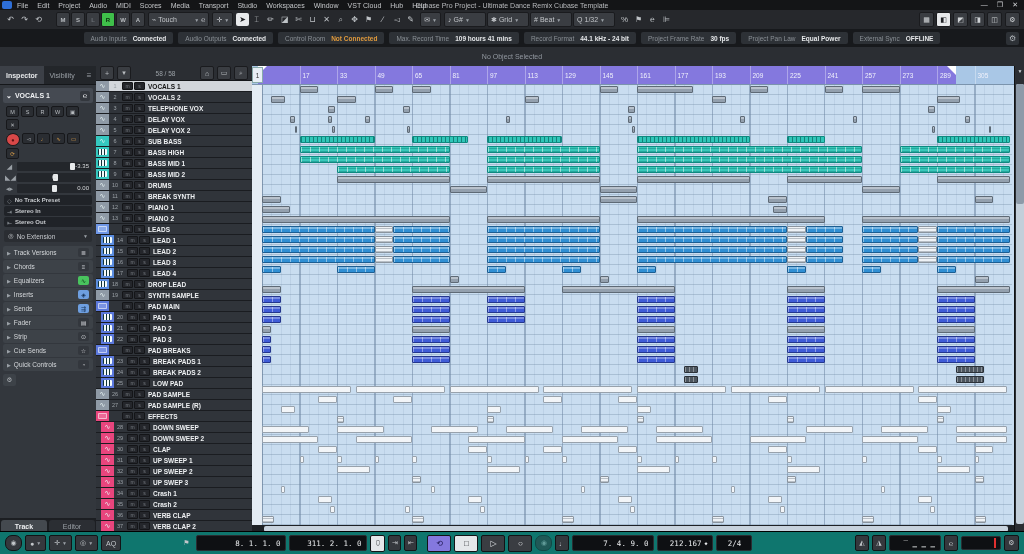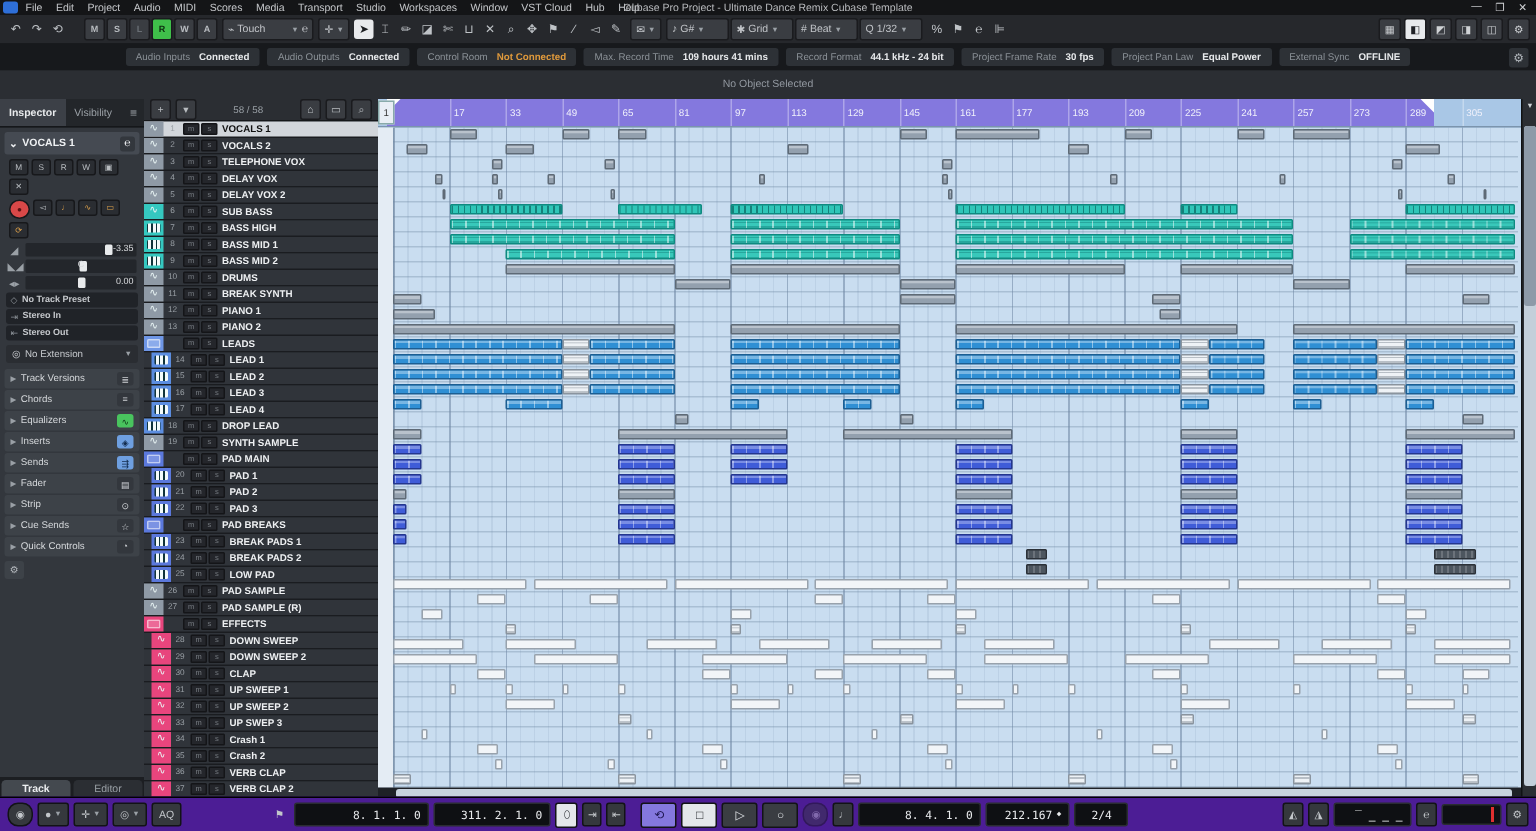--- a/index.html
+++ b/index.html
@@ -110,21 +110,21 @@
   .ec-dark{background:#4d565f;border:1px solid #2b3138;background-image:repeating-linear-gradient(90deg,rgba(255,255,255,.35) 0 1px,transparent 1px 4px)}
   .ec-white{background:#f2f5f8;border:1px solid #98a2ac}
   .ec-w{background:#eef2f6;border:1px solid #8a949e;background-image:repeating-linear-gradient(0deg,rgba(130,140,150,.5) 0 1px,transparent 1px 3px)}
   .hscroll{height:8px;background:#1e2126;position:relative}
   .hs-handle{position:absolute;left:12px;right:6px;top:1px;bottom:1px;background:#c7d2dd;border-radius:2px}
   .vscroll{left:1014px;top:0;width:10px;height:466px;background:#2b2e33;border-left:1px solid #101214}
   .vs-track{position:absolute;top:18px;bottom:8px;left:1px;right:1px;background:#c3cfda;border-radius:2px}
   .vs-handle{position:absolute;top:0;left:0;right:0;height:120px;background:#8d9aa8;border-radius:2px}
   .vs-btn{position:absolute;top:2px;left:0;right:0;text-align:center;font-size:5px;color:#cfd3d7}
   
-  .transport{bottom:0;left:0;right:0;height:22px;background:#4c1d95;border-top:1px solid #000;display:flex;align-items:center;gap:3px;padding:0 5px;font-size:7px}
+  .transport{bottom:0;left:0;right:0;height:22px;background:#0f766e;border-top:1px solid #000;display:flex;align-items:center;gap:3px;padding:0 5px;font-size:7px}
   .tpbtn{height:14px;background:#35383d;border:1px solid #121316;border-radius:2px;display:flex;align-items:center;justify-content:center;padding:0 4px;gap:2px;color:#c2c6ca}
   .tpbtn.round{border-radius:7px;width:15px;padding:0}
   .tpbtn .car{font-size:5px;color:#9aa0a6}
   .disp{height:14px;background:#0e1013;border:1px solid #2a2d32;border-radius:2px;display:flex;align-items:center;justify-content:flex-end;padding:0 5px;color:#e8eaec;font-family:"DejaVu Sans Mono",monospace;font-size:7.5px;min-width:62px}
   .tbtn2{width:22px;height:15px;background:#3a3d42;border:1px solid #121316;border-radius:2px;display:flex;align-items:center;justify-content:center;color:#dfe2e5;font-size:8px}
   .tbtn2.cyc{background:#8478de;color:#1d1650}
   .tbtn2.lit{background:#e4e7ea;color:#25282c}
   .meter{width:38px;height:12px;background:#0e1013;border:1px solid #2a2d32;border-radius:2px;position:relative}
   .meter .clip{position:absolute;right:4px;top:1px;bottom:1px;width:2px;background:#e03030}
   .mono{font-family:"DejaVu Sans Mono",monospace}
@@ -1223,21 +1223,21 @@
   <span class="tbtn2 lit" style="width:13px;font-size:7px">⬯</span>
   <span class="tpbtn" style="width:11px;padding:0">⇥</span>
   <span class="tpbtn" style="width:11px;padding:0">⇤</span>
   <span style="width:4px"></span>
   <span class="tbtn2 cyc">⟲</span>
   <span class="tbtn2 lit">□</span>
   <span class="tbtn2">▷</span>
   <span class="tbtn2">○</span>
   <span class="tpbtn round" style="opacity:.45">◉</span>
   <span class="tpbtn" style="width:12px;padding:0">♩</span>
-  <span class="disp mono" style="min-width:70px">8. 4. 1.  0</span>
+  <span class="disp mono" style="min-width:70px">7. 4. 9.  0</span>
   <span class="disp mono" style="min-width:44px">
     <span>212.167</span>
       <span style="margin-left:3px;font-size:5px">◆</span>
   </span>
   <span class="disp mono" style="min-width:24px;justify-content:center">2/4</span>
   <span style="flex:1"></span>
   <span class="tpbtn" style="width:12px;padding:0">◭</span>
   <span class="tpbtn" style="width:12px;padding:0">◮</span>
   <span class="disp mono" style="min-width:40px">‾ ‗ ‗ ‗</span>
   <span class="tpbtn" style="width:12px;padding:0">℮</span>

